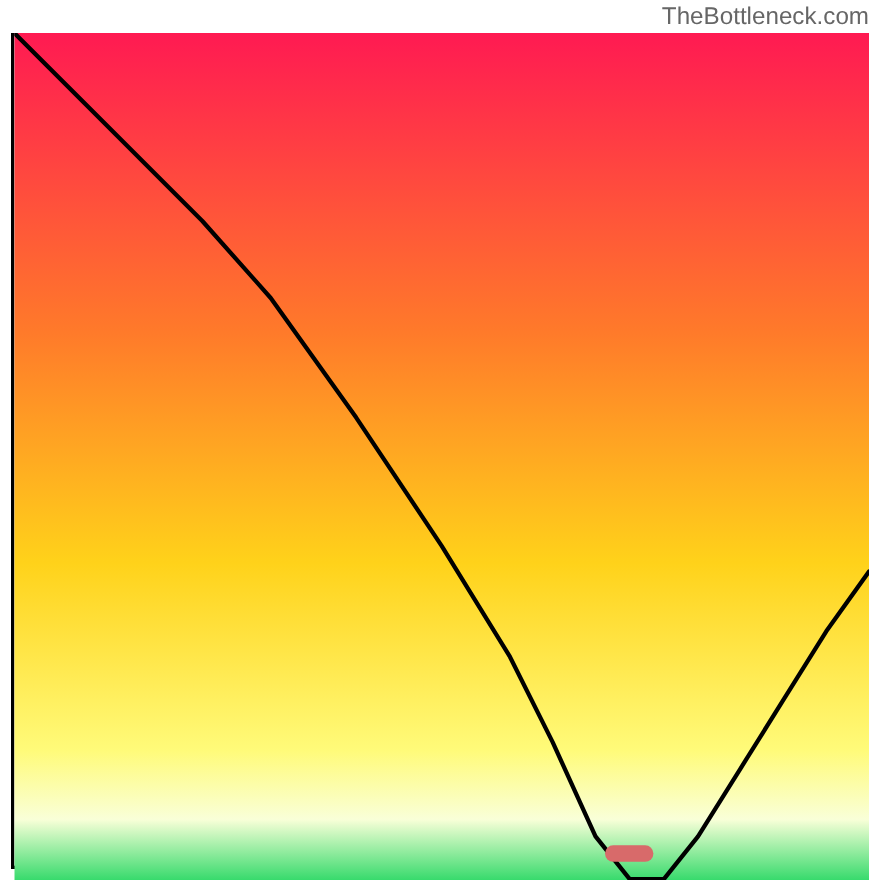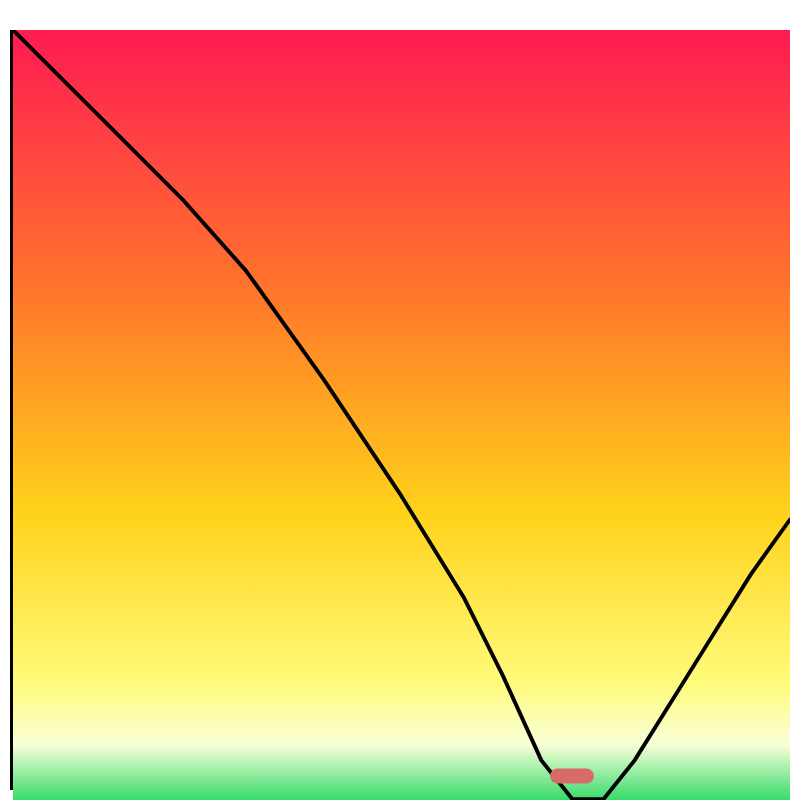--- a/index.html
+++ b/index.html
@@ -49,20 +49,21 @@
     height: 15px;
     border-radius: 8px;
     transform: translate(-50%, -50%);
   }
 </style>
 </head>
 <body>
 
 <div class="viewport">
 
+  <div class="watermark">TheBottleneck.com</div>
 
   <div class="plot-area">
     <svg class="gradient-bg" viewBox="0 0 100 100" preserveAspectRatio="none">
       <defs>
         <linearGradient id="bg" x1="0" y1="0" x2="0" y2="1">
           <stop id="g0" offset="0%" stop-color="#ff1a52"></stop>
           <stop id="g1" offset="35%" stop-color="#ff7a2a"></stop>
           <stop id="g2" offset="62%" stop-color="#ffd21a"></stop>
           <stop id="g3" offset="84%" stop-color="#fffb7a"></stop>
           <stop id="g4" offset="92%" stop-color="#f9ffd8"></stop>

